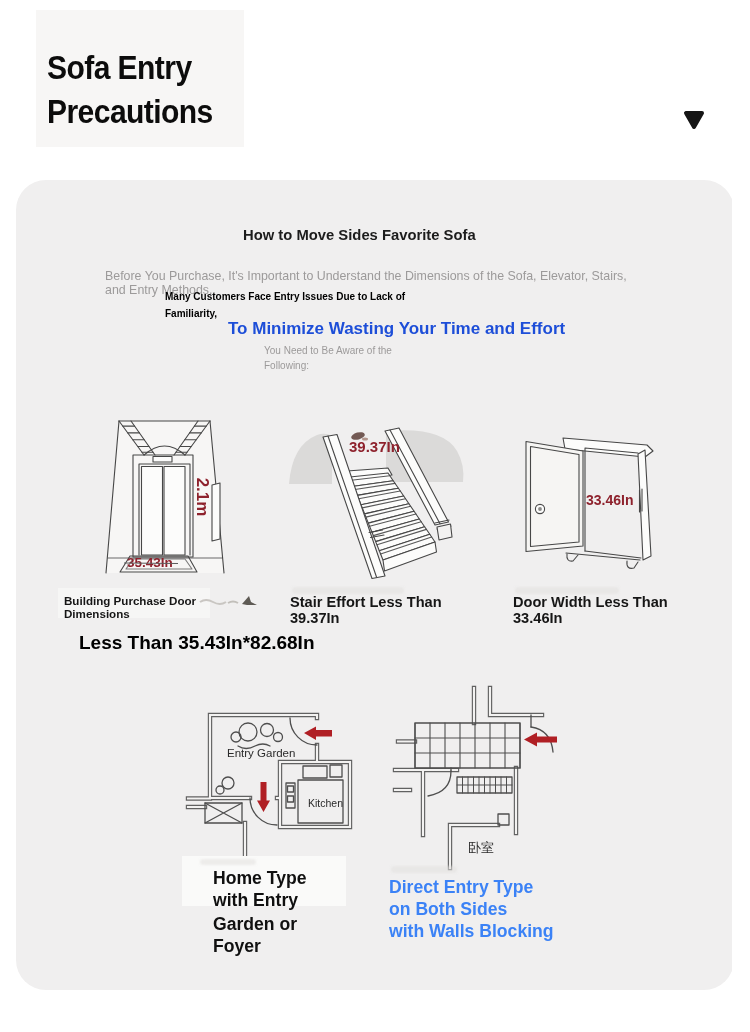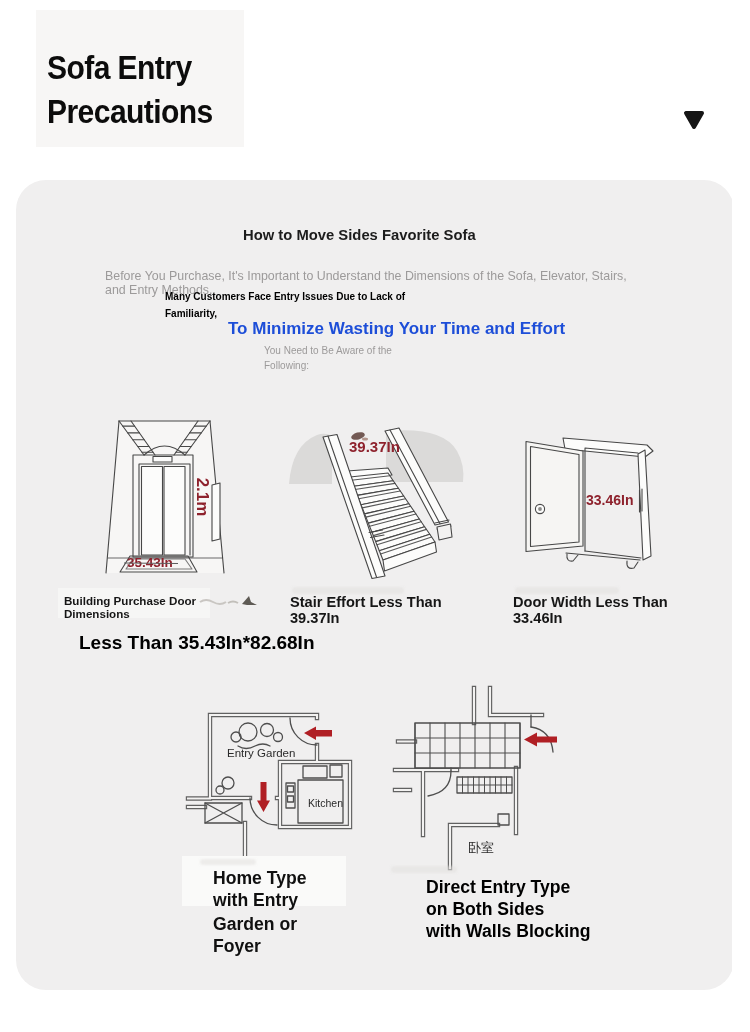--- a/index.html
+++ b/index.html
@@ -28,21 +28,21 @@
 
   
   .cap-elev{position:absolute;left:64px;top:594px;font-size:11.6px;line-height:13px;font-weight:700;color:#161616;}
   .cap-elev2{position:absolute;left:79px;top:632px;font-size:19px;font-weight:700;color:#000000;}
   .cap-stairs{position:absolute;left:290px;top:595px;font-size:14.6px;line-height:15.6px;font-weight:700;color:#161616;}
   .cap-door{position:absolute;left:513px;top:595px;font-size:14.6px;line-height:15.6px;font-weight:700;color:#161616;}
 
   
   .cap-plan-left{position:absolute;left:198px;top:867px;font-size:17.6px;line-height:22px;font-weight:700;color:#101010;margin-left:15px;}
   .cap-plan-left .ln:nth-child(3){margin-top:2px;}
-  .cap-plan-right{position:absolute;left:389px;top:876px;font-size:17.6px;line-height:22px;font-weight:700;color:#000000;margin-left:37px;}
+  .cap-plan-right{position:absolute;left:389px;top:876px;font-size:17.6px;line-height:22px;font-weight:700;color:#3b82f6;}
 
   
   .patch{position:absolute;background:#fafaf9;}
   #patch-home{left:182px;top:856px;width:164px;height:50px;}
   #patch-elev-cap{left:58px;top:588px;width:152px;height:30px;background:#f6f6f5;}
   .ghost{position:absolute;background:#e3e1df;opacity:.55;border-radius:3px;filter:blur(1px);}
   #ghost-stairs{left:292px;top:587px;width:112px;height:7px;}
   #ghost-door{left:515px;top:587px;width:104px;height:7px;}
   #ghost-right-cap{left:391px;top:866px;width:66px;height:7px;}
   #ghost-home-cap{left:200px;top:859px;width:56px;height:6px;}

